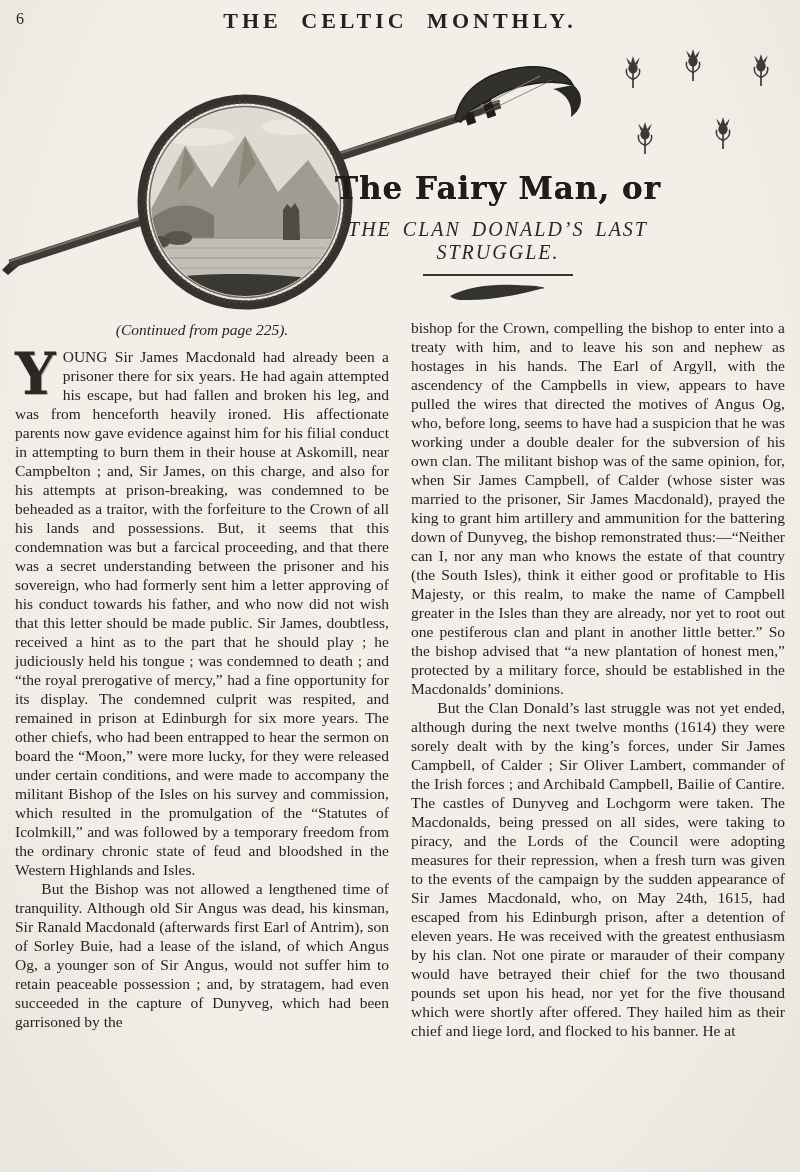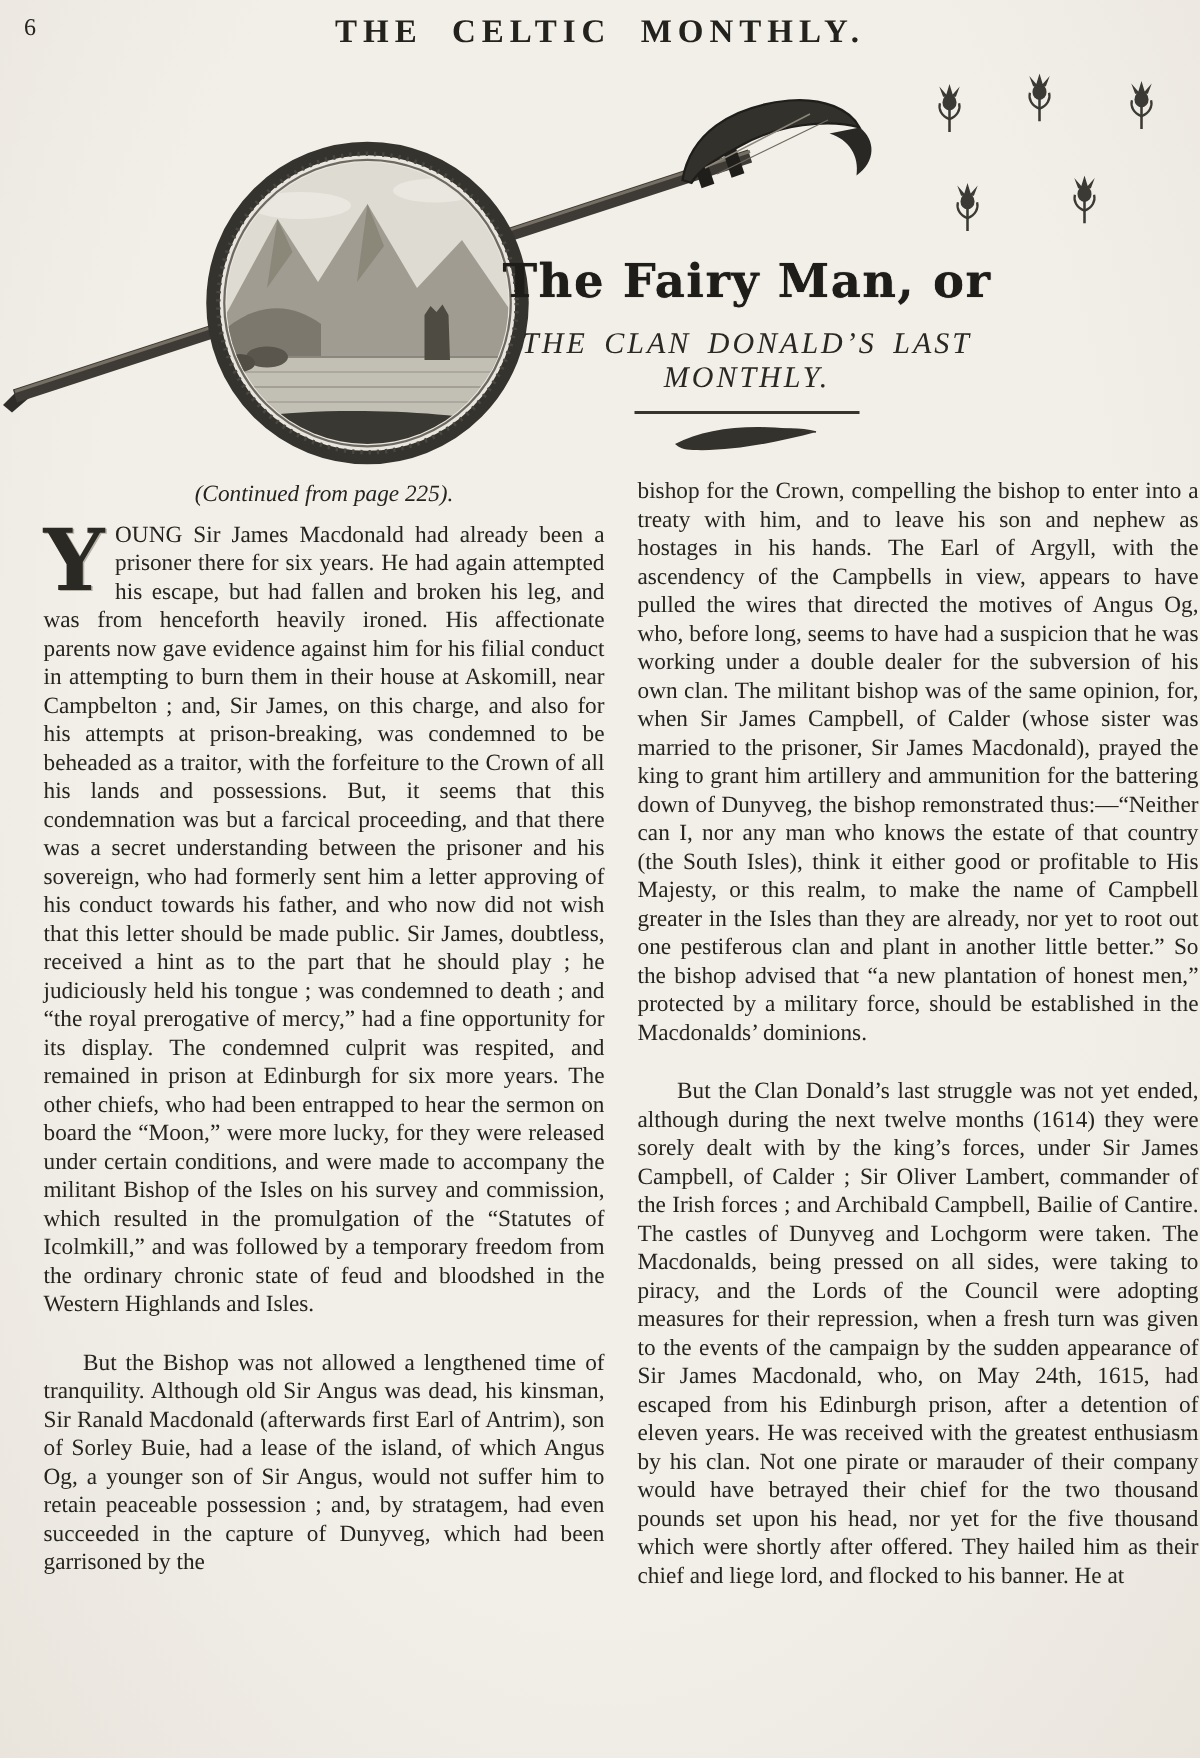--- a/index.html
+++ b/index.html
@@ -33,25 +33,25 @@
     font-family:"DejaVu Serif", serif;font-weight:bold;font-size:31px;
     letter-spacing:1px;color:#1f1d19;text-shadow:0 0 .5px #1f1d19;
   }
   .title-sub{
     margin-top:12px;font-style:italic;font-size:20px;letter-spacing:2px;
     word-spacing:4px;color:#2a2823;
   }
   .title-rule{width:150px;height:2px;background:#37342e;margin:10px auto 4px auto;}
   .flourish{display:block;margin:2px auto 0 auto;}
   
-  .columns{display:flex;gap:22px;padding:0 1px;margin-top:0;justify-content:flex-end;}
+  .columns{display:flex;gap:22px;padding:0 15px;margin-top:0;}
   .col{width:374px;text-align:justify;font-size:15.5px;line-height:19px;}
   .continued{margin:2px 0 8px 0;text-align:center;font-style:italic;font-size:15.5px;}
   .para{margin:0;}
-  .para.indent{text-indent:1.7em;margin-top:20px;}
+  .para.indent{text-indent:1.7em;}
   .dropcap{
     float:left;font-family:"DejaVu Serif", serif;font-weight:bold;
     font-size:57px;line-height:48px;padding:3px 7px 0 0;color:#2b2923;
     text-shadow:1px 1px 0 #b7b2a6;
   }
 </style>
 </head>
 <body>
 
 <div class="page">
@@ -136,21 +136,21 @@
     <svg class="thistle t5" viewBox="0 0 20 30">
       <path d="M10,30 L10,14" stroke="#3b3a34" stroke-width="1.6" fill="none"></path>
       <path d="M10,22 C5,20 3,16 4,12" stroke="#3b3a34" stroke-width="1.4" fill="none"></path>
       <path d="M10,22 C15,20 17,16 16,12" stroke="#3b3a34" stroke-width="1.4" fill="none"></path>
       <ellipse cx="10" cy="11.5" rx="4.4" ry="5" fill="#3b3a34"></ellipse>
       <path d="M6,8 L3.6,1.5 L8,6.5 L10,0 L12,6.5 L16.4,1.5 L14,8 Z" fill="#3b3a34"></path>
     </svg>
 
     <div class="titleblock">
       <div class="title-main">The Fairy Man, or</div>
-      <div class="title-sub">THE CLAN DONALD’S LAST MONTHLY.</div>
+      <div class="title-sub">THE CLAN DONALD’S LAST STRUGGLE.</div>
       <div class="title-rule"></div>
       <svg class="flourish" width="100" height="24" viewBox="0 0 100 24">
         <path d="M2,16 C25,4 58,2 96,8 C70,15 40,21 14,20 C8,20 4,18 2,16 Z" fill="#34322c"></path>
         <path d="M60,8 C76,5 88,6 96,8" stroke="#34322c" stroke-width="1.2" fill="none"></path>
       </svg>
     </div>
   </div>
 
   <main class="columns">
     <div class="col">

